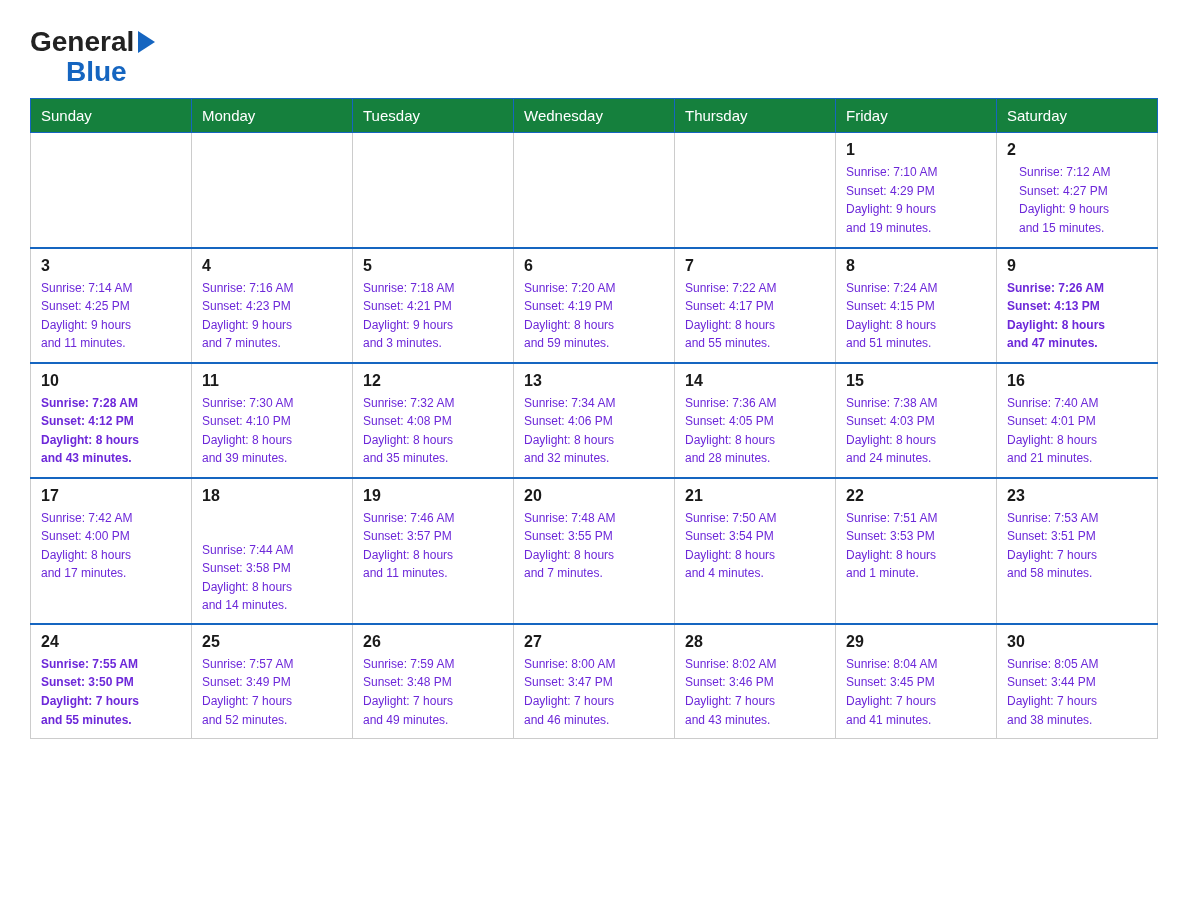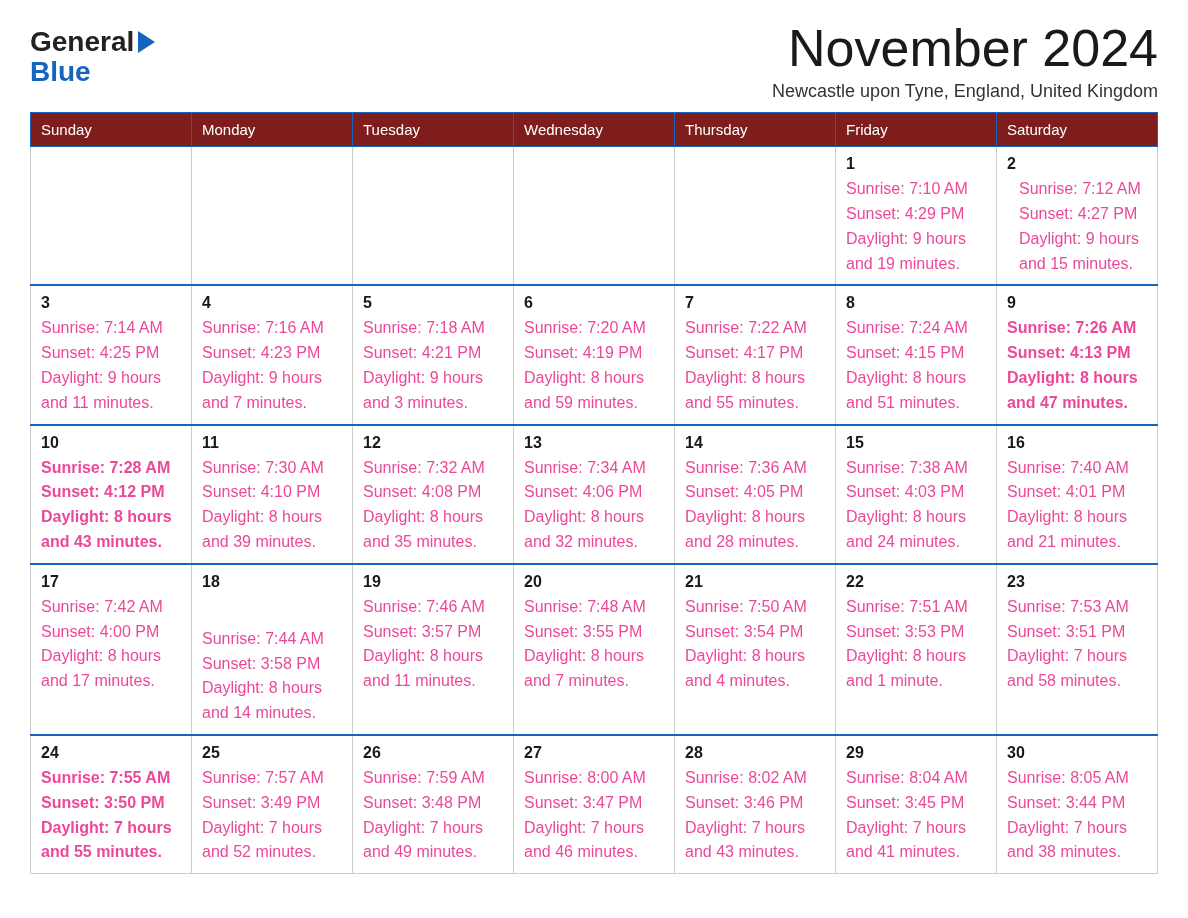--- a/index.html
+++ b/index.html
@@ -43,21 +43,21 @@
     }
 
     .calendar-table {
       width: 100%;
       border-collapse: collapse;
       margin-top: 10px;
       table-layout: fixed;
     }
 
     .calendar-table th {
-      background-color: #7f1d1d;
+      background-color: #15803d;
       color: #fff;
       font-size: 15px;
       font-weight: normal;
       padding: 8px 10px;
       text-align: left;
       border: 1px solid #1565c0;
     }
 
     .calendar-table td {
       border: 1px solid #ccc;
@@ -70,51 +70,47 @@
 
     .day-number {
       font-size: 16px;
       font-weight: bold;
       color: #1a1a1a;
       display: block;
       margin-bottom: 4px;
     }
 
     .day-info {
-      font-size: 16px;
-      color: #ec4899;
+      font-size: 12px;
+      color: #6d28d9;
       line-height: 1.55;
     }
 
     .empty-cell {
       background: #f9f9f9;
     }
 
     .week-row td {
       border-top: 2px solid #1565c0;
     }
   </style>
 </head>
 <body>
 
 <div class="header-area">
   <div class="logo">
     <div style="display:flex; align-items:center; line-height:1;">
       <span style="font-size:28px; font-weight:bold; color:#222; font-family:Arial,sans-serif;">General</span>
       <span style="display:inline-block; width:0; height:0; border-top:11px solid transparent; border-bottom:11px solid transparent; border-left:17px solid #1565c0; margin-left:4px; vertical-align:middle;"></span>
     </div>
-    <div style="display:flex; align-items:center;">
+    <div style="display:flex; align-items:center;margin-left:36px;">
       <span style="font-size:28px; font-weight:bold; color:#1565c0; font-family:Arial,sans-serif;">Blue</span>
     </div>
   </div>
 
-  <div class="title-area">
-    <div class="month-title">November 2024</div>
-    <div class="location-subtitle">Newcastle upon Tyne, England, United Kingdom</div>
-  </div>
 </div>
 
 <table class="calendar-table">
   <thead>
     <tr>
     <th>Sunday</th>
         <th>Monday</th>
         <th>Tuesday</th>
         <th>Wednesday</th>
         <th>Thursday</th>

